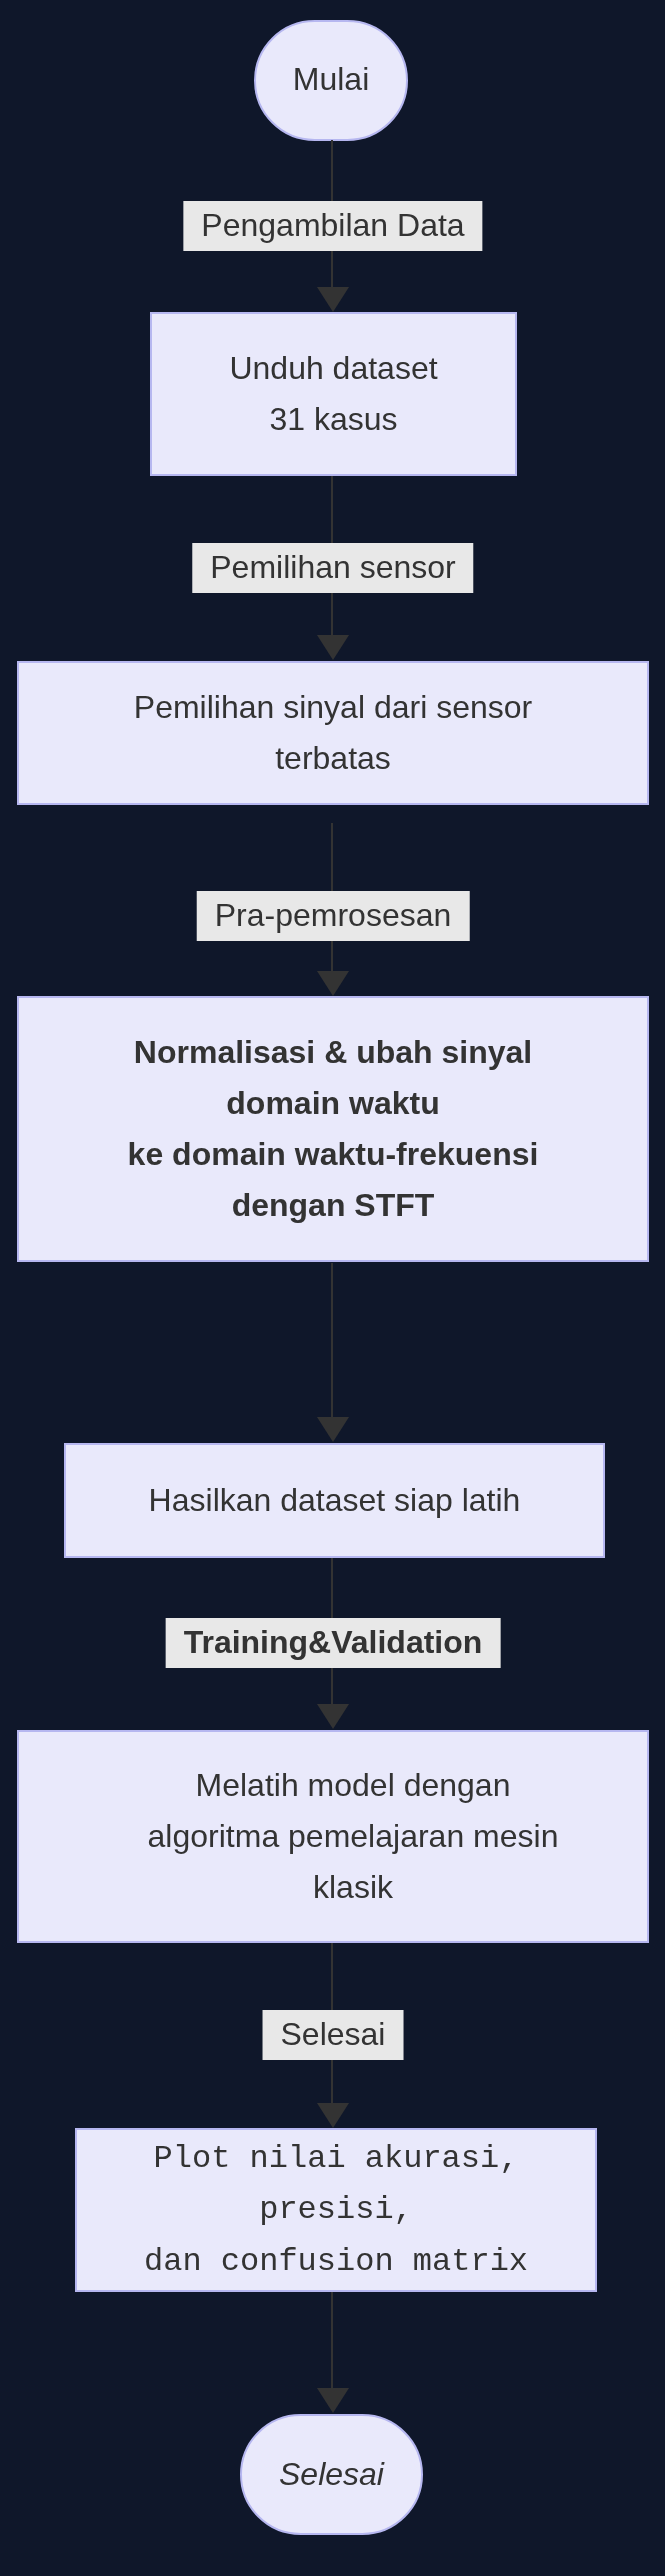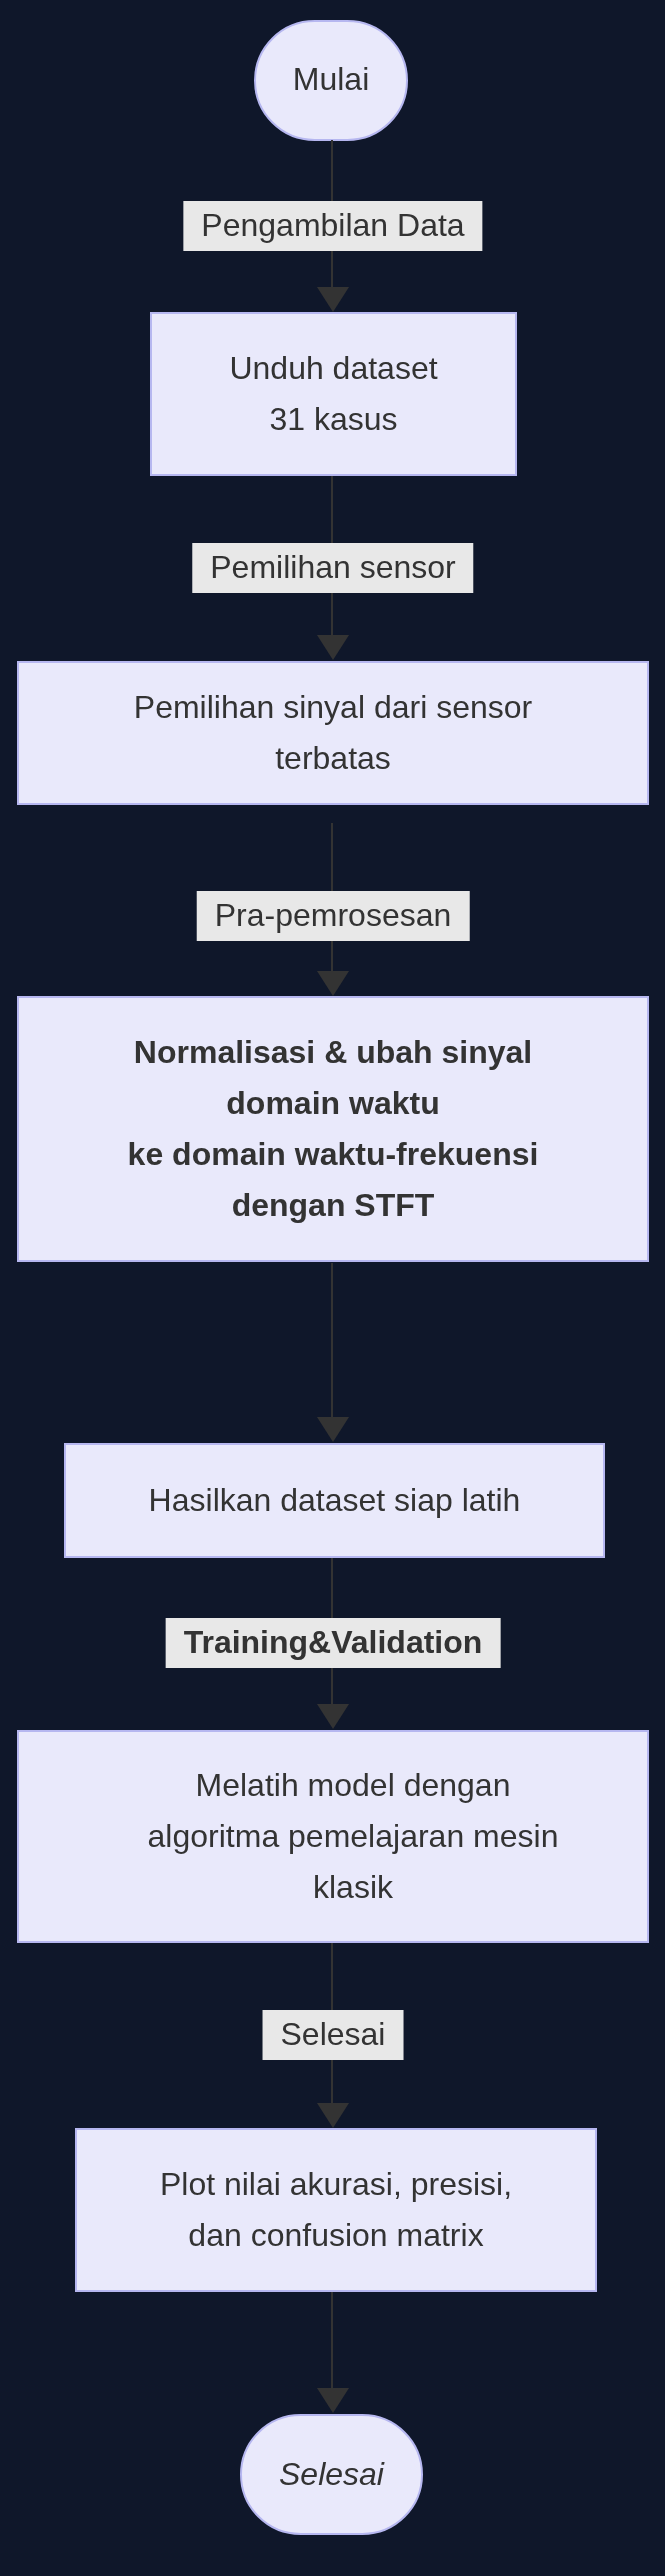--- a/index.html
+++ b/index.html
@@ -61,21 +61,21 @@
     padding: 4px 18px;
     white-space: nowrap;
   }
   
   .n-start { left: 254px; top: 19.5px;   width: 154px; height: 121px; }
   .n-s1    { left: 150px; top: 312px;  width: 367px; height: 164px; align-items: center; }
   .n-s2    { left: 17px;  top: 661px;  width: 632px; height: 144px; }
   .n-s3    { left: 17px;  top: 996px; width: 632px; height: 266px; font-weight: bold; }
   .n-s4    { left: 64px;  top: 1443px; width: 541px; height: 115px; }
   .n-s5    { left: 17px;  top: 1730px; width: 632px; height: 213px; padding-left: 40px; }
-  .n-s6    { left: 75px; top: 2128px; width: 522px; height: 164px; }
+  .n-s6    { left: 75px; top: 2128px; width: 522px; height: 164px; font-family: Liberation Mono, monospace; }
   .n-end   { left: 240px; top: 2414px; width: 183px; height: 121px; font-style: italic; }
   
   .l1 { top: 140px;  height: 149px; }
   .l2 { top: 476px;  height: 162px; }
   .l3 { top: 823px; height: 150px; }
   .l4 { top: 1263px; height: 157px; }
   .l5 { top: 1558px; height: 149px; }
   .l6 { top: 1943px; height: 162px; }
   .l7 { top: 2292px; height: 99px; }
   

